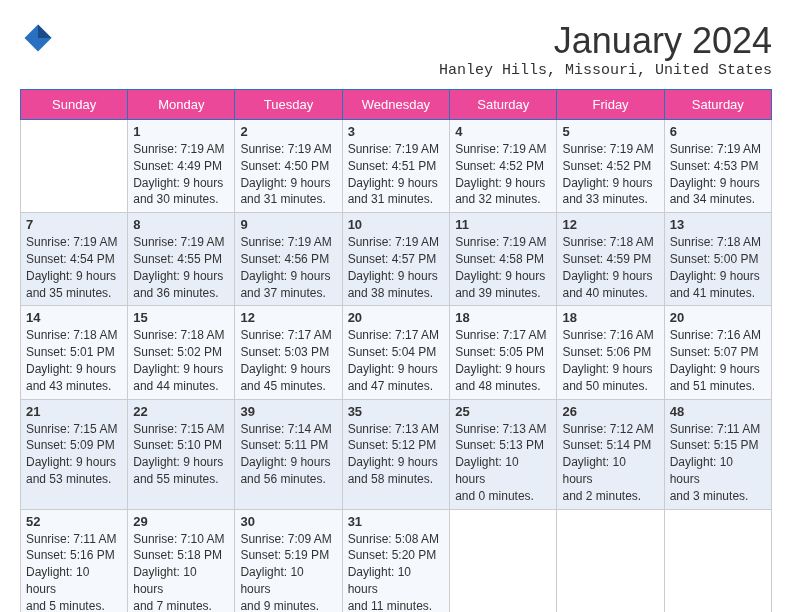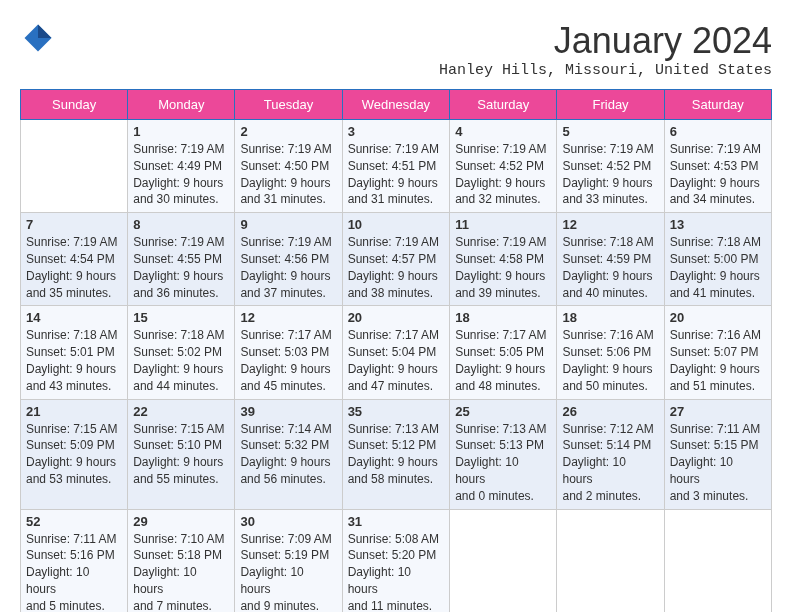--- a/index.html
+++ b/index.html
@@ -275,21 +275,21 @@
         <td>
           <span class="day-number">22</span>
           <div class="day-info" style="white-space: pre-line;">Sunrise: 7:15 AM
 Sunset: 5:10 PM
 Daylight: 9 hours
 and 55 minutes.</div>
         </td>
         <td>
           <span class="day-number">39</span>
           <div class="day-info" style="white-space: pre-line;">Sunrise: 7:14 AM
-Sunset: 5:32 PM
+Sunset: 5:11 PM
 Daylight: 9 hours
 and 56 minutes.</div>
         </td>
         <td>
           <span class="day-number">35</span>
           <div class="day-info" style="white-space: pre-line;">Sunrise: 7:13 AM
 Sunset: 5:12 PM
 Daylight: 9 hours
 and 58 minutes.</div>
         </td>
@@ -301,21 +301,21 @@
 and 0 minutes.</div>
         </td>
         <td>
           <span class="day-number">26</span>
           <div class="day-info" style="white-space: pre-line;">Sunrise: 7:12 AM
 Sunset: 5:14 PM
 Daylight: 10 hours
 and 2 minutes.</div>
         </td>
         <td>
-          <span class="day-number">27</span>
+          <span class="day-number">48</span>
           <div class="day-info" style="white-space: pre-line;">Sunrise: 7:11 AM
 Sunset: 5:15 PM
 Daylight: 10 hours
 and 3 minutes.</div>
         </td>
       </tr>
       <tr>
         <td>
           <span class="day-number">52</span>
           <div class="day-info" style="white-space: pre-line;">Sunrise: 7:11 AM

